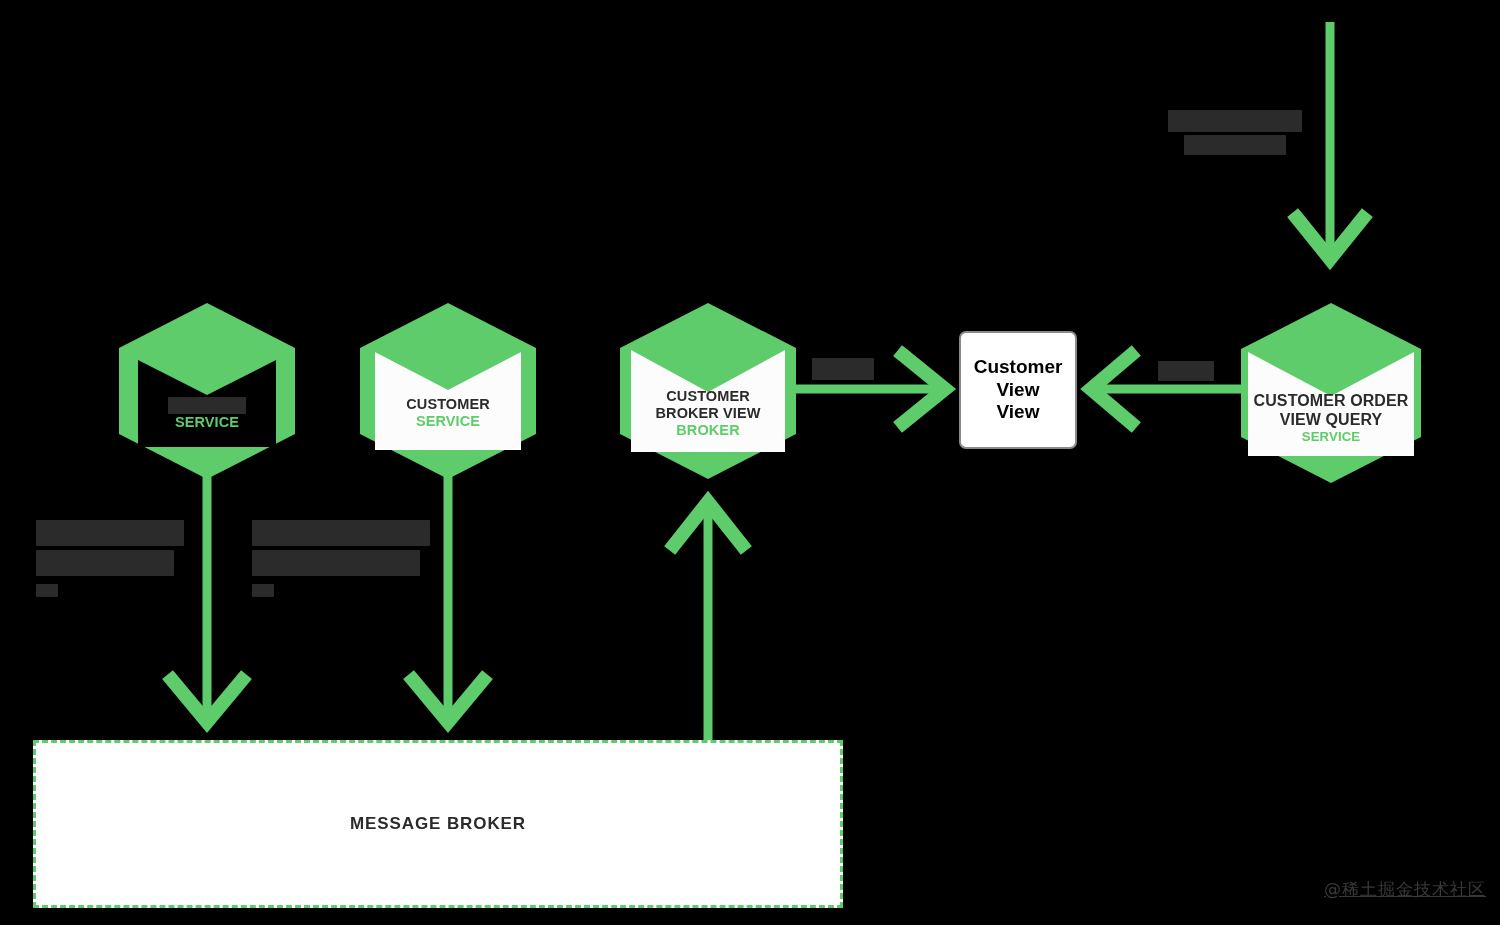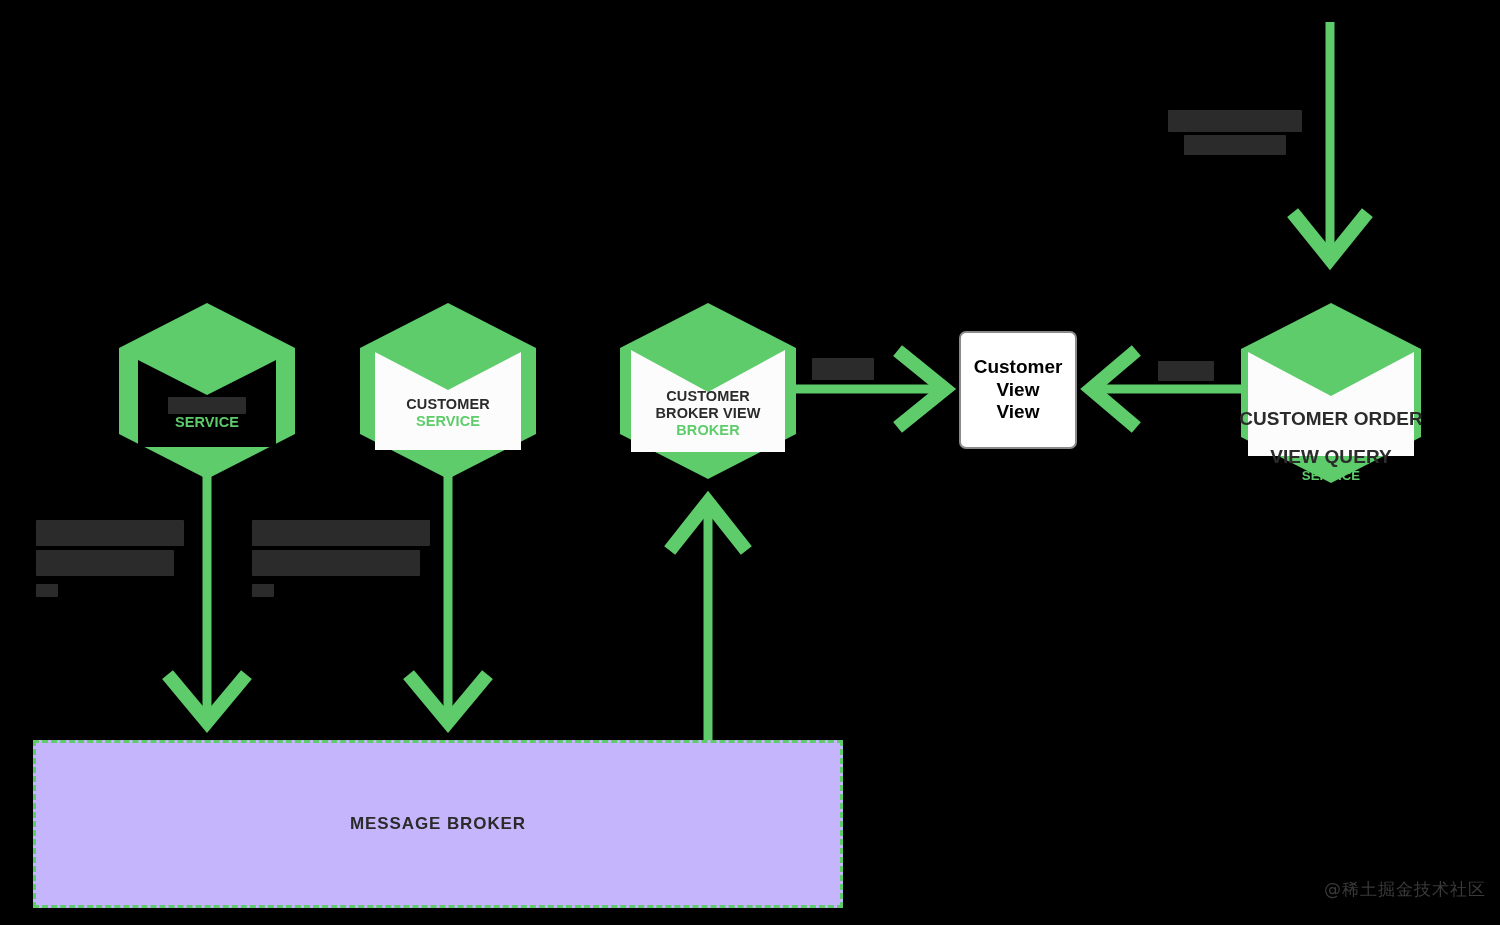--- a/index.html
+++ b/index.html
@@ -58,21 +58,21 @@
     letter-spacing: 0.1px;
     color: #2b2b2b;
   }
   .hex-sub {
     display: block;
     font-size: 14.5px;
     font-weight: bold;
     letter-spacing: 0.1px;
     color: #5fcc6b;
   }
-  .hex.wide .hex-title { font-size: 19px; margin-top: 16px; }
+  .hex.wide .hex-title { font-size: 16px; }
   .hex.wide .hex-sub { font-size: 13.2px; }
 
   
   .redact {
     display: inline-block;
     background: #2b2b2b;
     border-radius: 1px;
     vertical-align: middle;
     color: transparent;
     overflow: hidden;
@@ -95,21 +95,21 @@
     text-align: center;
     font-size: 19px;
     font-weight: bold;
     color: #000000;
     line-height: 1.2;
   }
 
   
   .broker {
     position: absolute;
-    background: #c4b5fd;
+    background: #ffffff;
     border: 3px dashed #5fcc6b;
     box-sizing: border-box;
     display: flex;
     align-items: center;
     justify-content: center;
   }
   .broker-label {
     font-size: 17px;
     font-weight: bold;
     letter-spacing: 0.9px;
@@ -131,20 +131,21 @@
   
   .watermark {
     position: absolute;
     right: 14px;
     bottom: 24px;
     font-size: 17px;
     color: #3a3a3a;
     letter-spacing: 1px;
     font-family: "DejaVu Sans", sans-serif;
     white-space: nowrap;
+    text-decoration: underline;
   }
 </style>
 </head>
 <body>
 
 <div id="canvas">
 
   <svg class="layer" viewBox="0 0 1500 925" xmlns="http://www.w3.org/2000/svg">
     <defs></defs>
 

